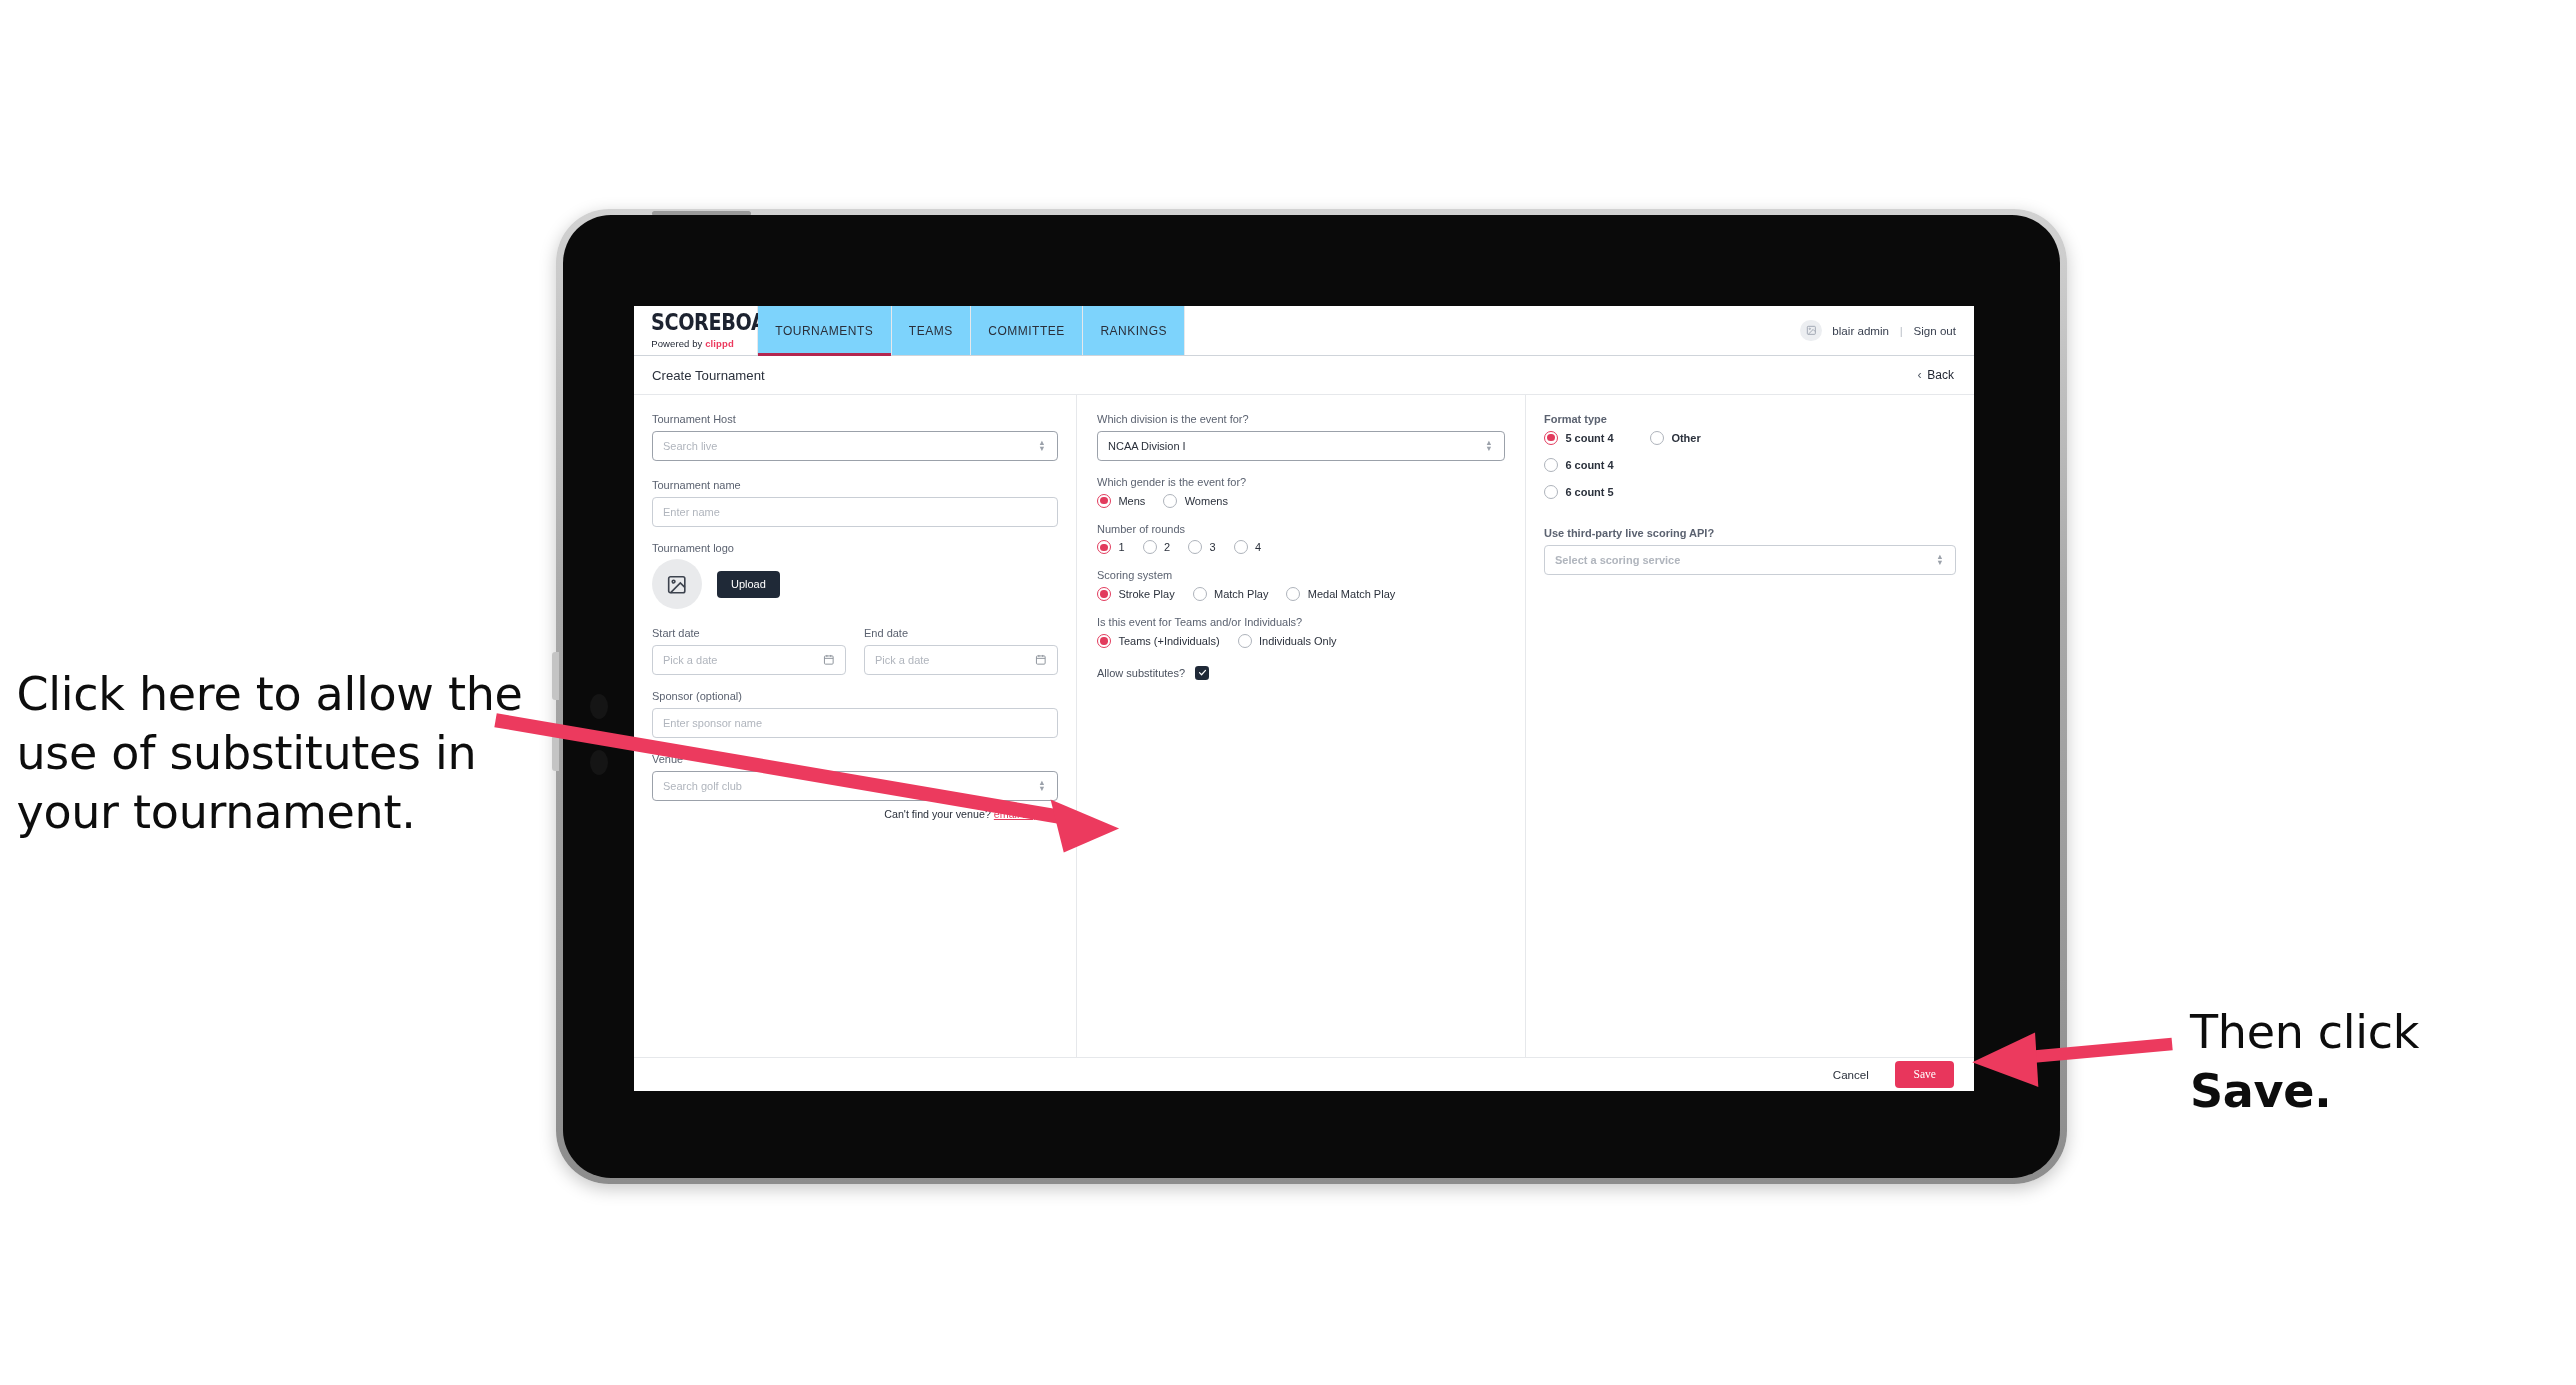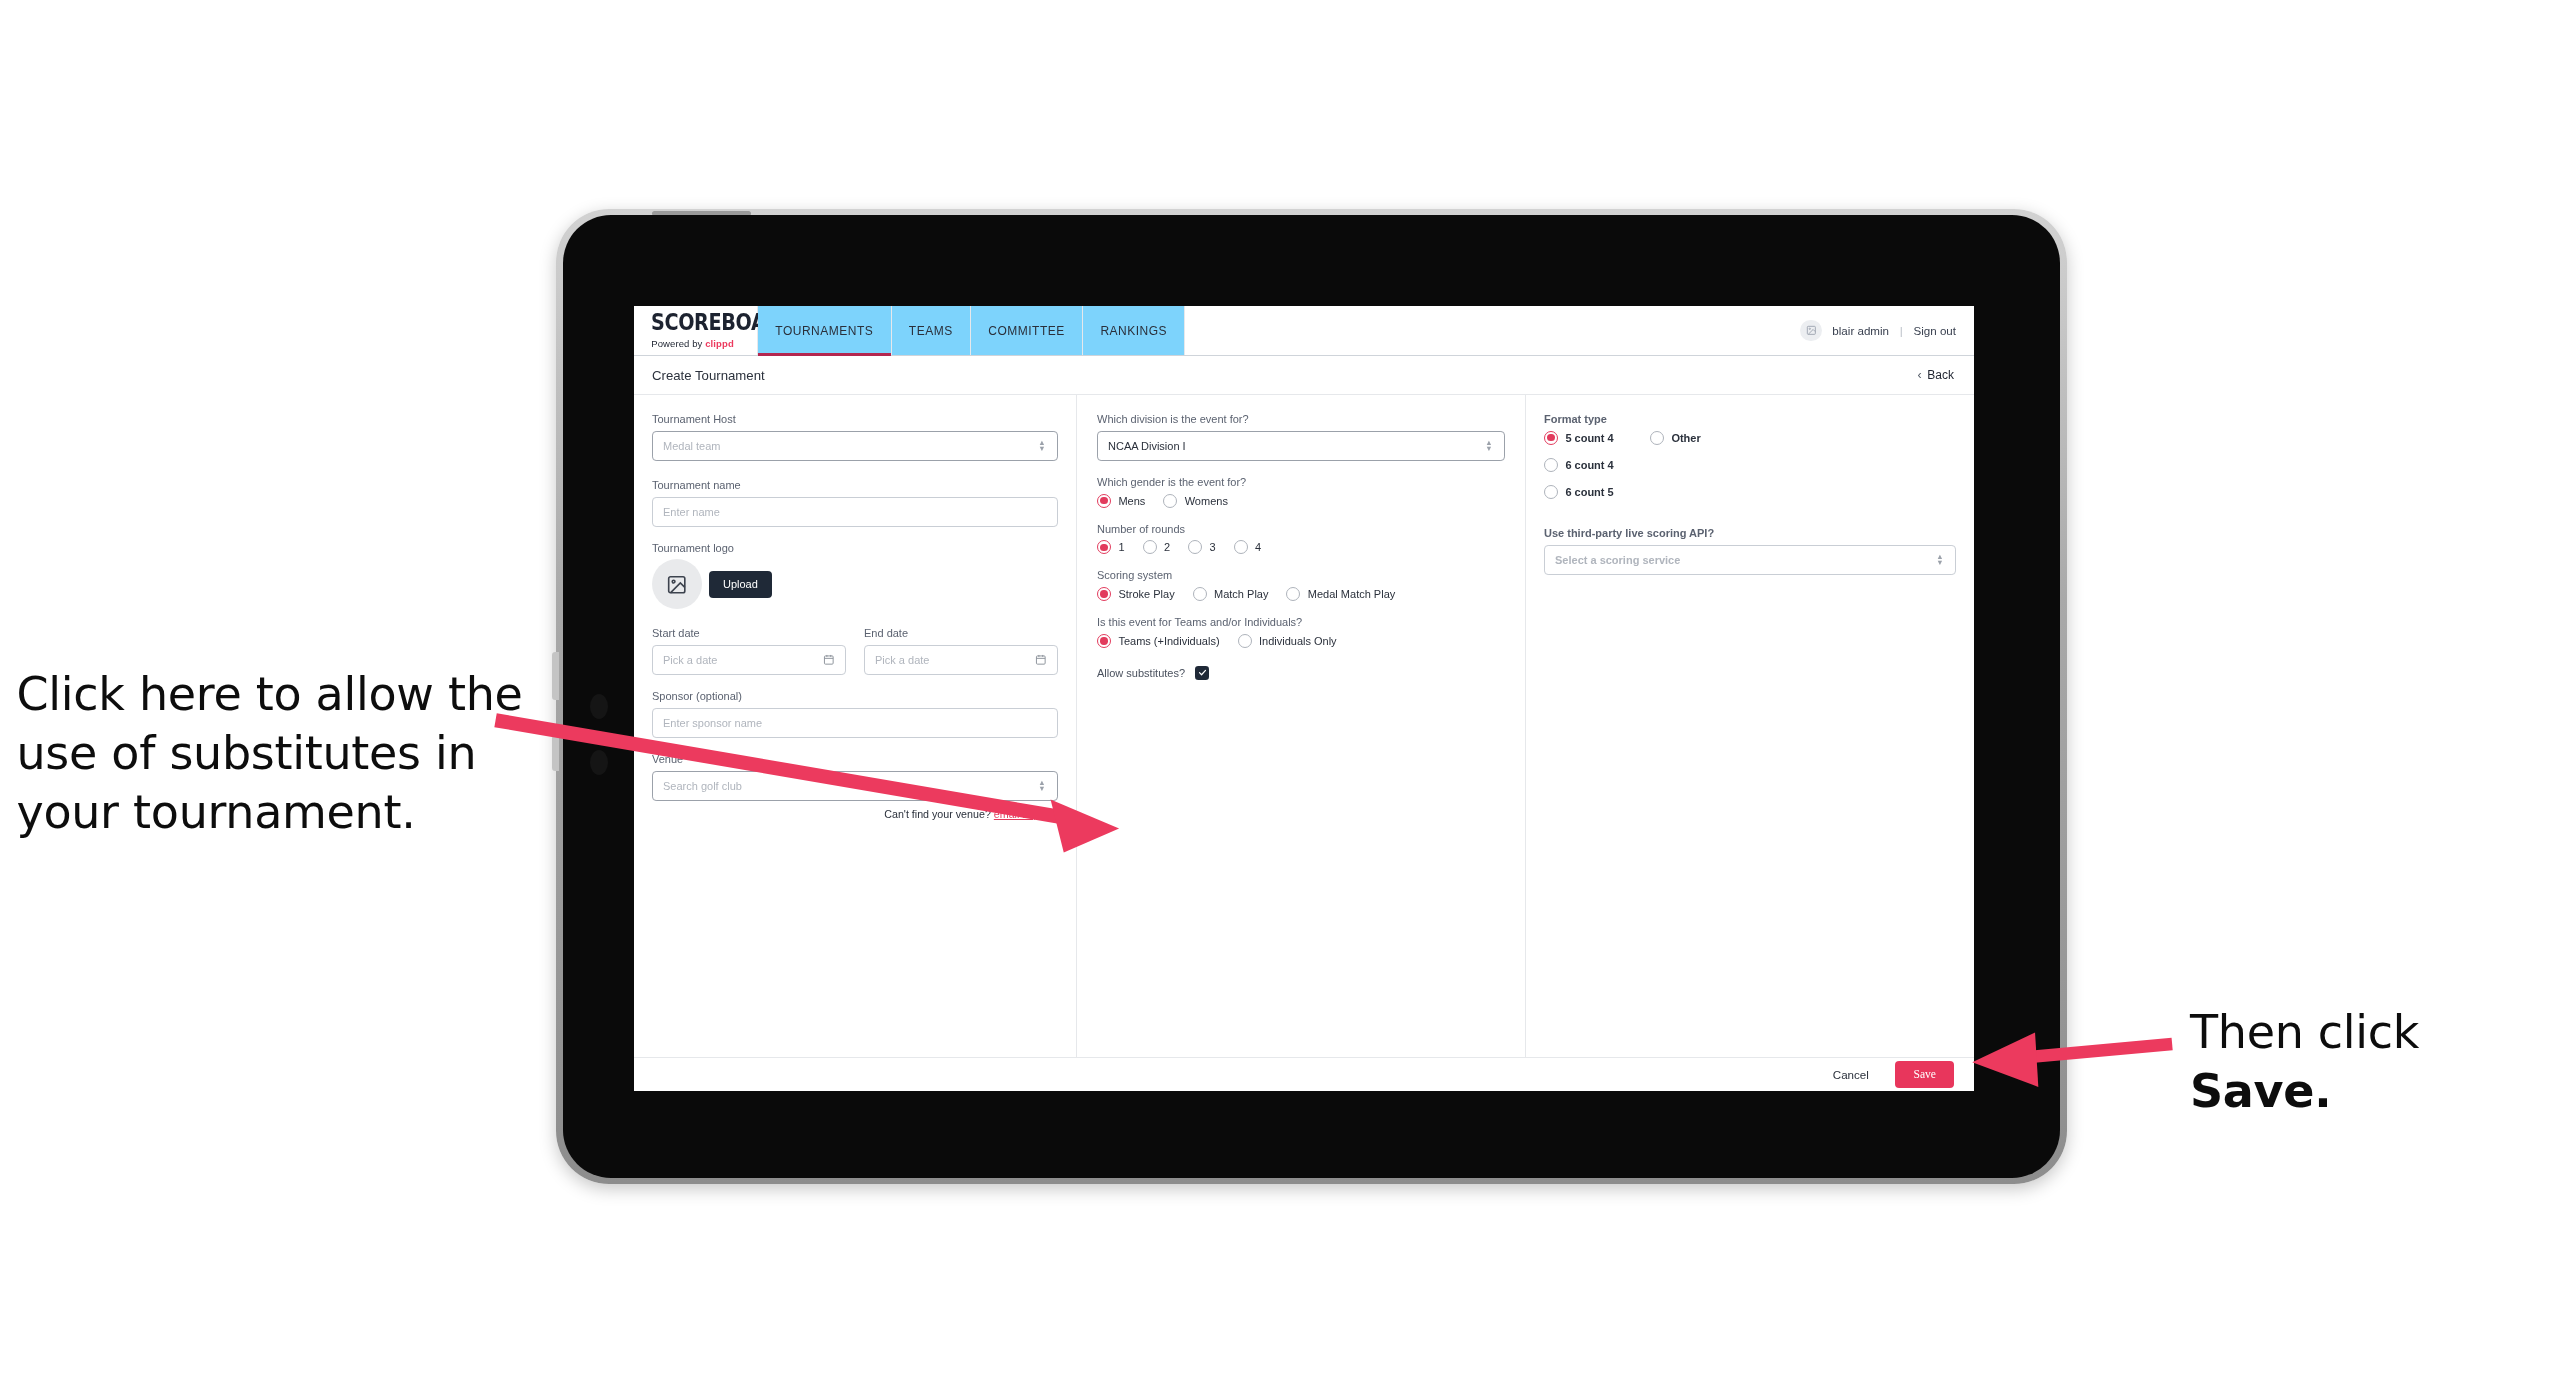--- a/index.html
+++ b/index.html
@@ -150,21 +150,21 @@
   .spin {
     margin-left:auto; width:10px; height:15px;
     display:flex; flex-direction:column; align-items:center; justify-content:center;
     color:#9ba1aa; font-size:7.4px; line-height:5.8px;
   }
   .cal-icon { margin-left:auto; color:#8d939c; display:flex; }
   .gap-18 { height:15px; }
   .gap-22 { height:18px; }
 
   
-  .logo-row { display:flex; align-items:center; gap:7px; }
+  .logo-row { display:flex; align-items:center; gap:15px; }
   .logo-circle {
     width:50px; height:50px; border-radius:50%;
     background:#e9eaec; display:flex; align-items:center; justify-content:center;
     color:#3d434e;
   }
   .upload-btn {
     background:#1f2937; color:#fff;
     font-size:11px; border-radius:4.1px;
     padding: 7.4px 14px; cursor:pointer;
   }
@@ -303,21 +303,21 @@
         <span>Back</span>
       </div>
     </div>
 
     <div class="app-body">
 
       <div class="col col-1">
 
         <div class="field-label">Tournament Host</div>
         <div class="select">
-          <span>Medal team</span>
+          <span>Search live</span>
           <span class="spin">▲<br>▼</span>
         </div>
 
         <div class="gap-22"></div>
 
         <div class="field-label">Tournament name</div>
         <div class="input soft">
           <span>Enter name</span>
         </div>
 

